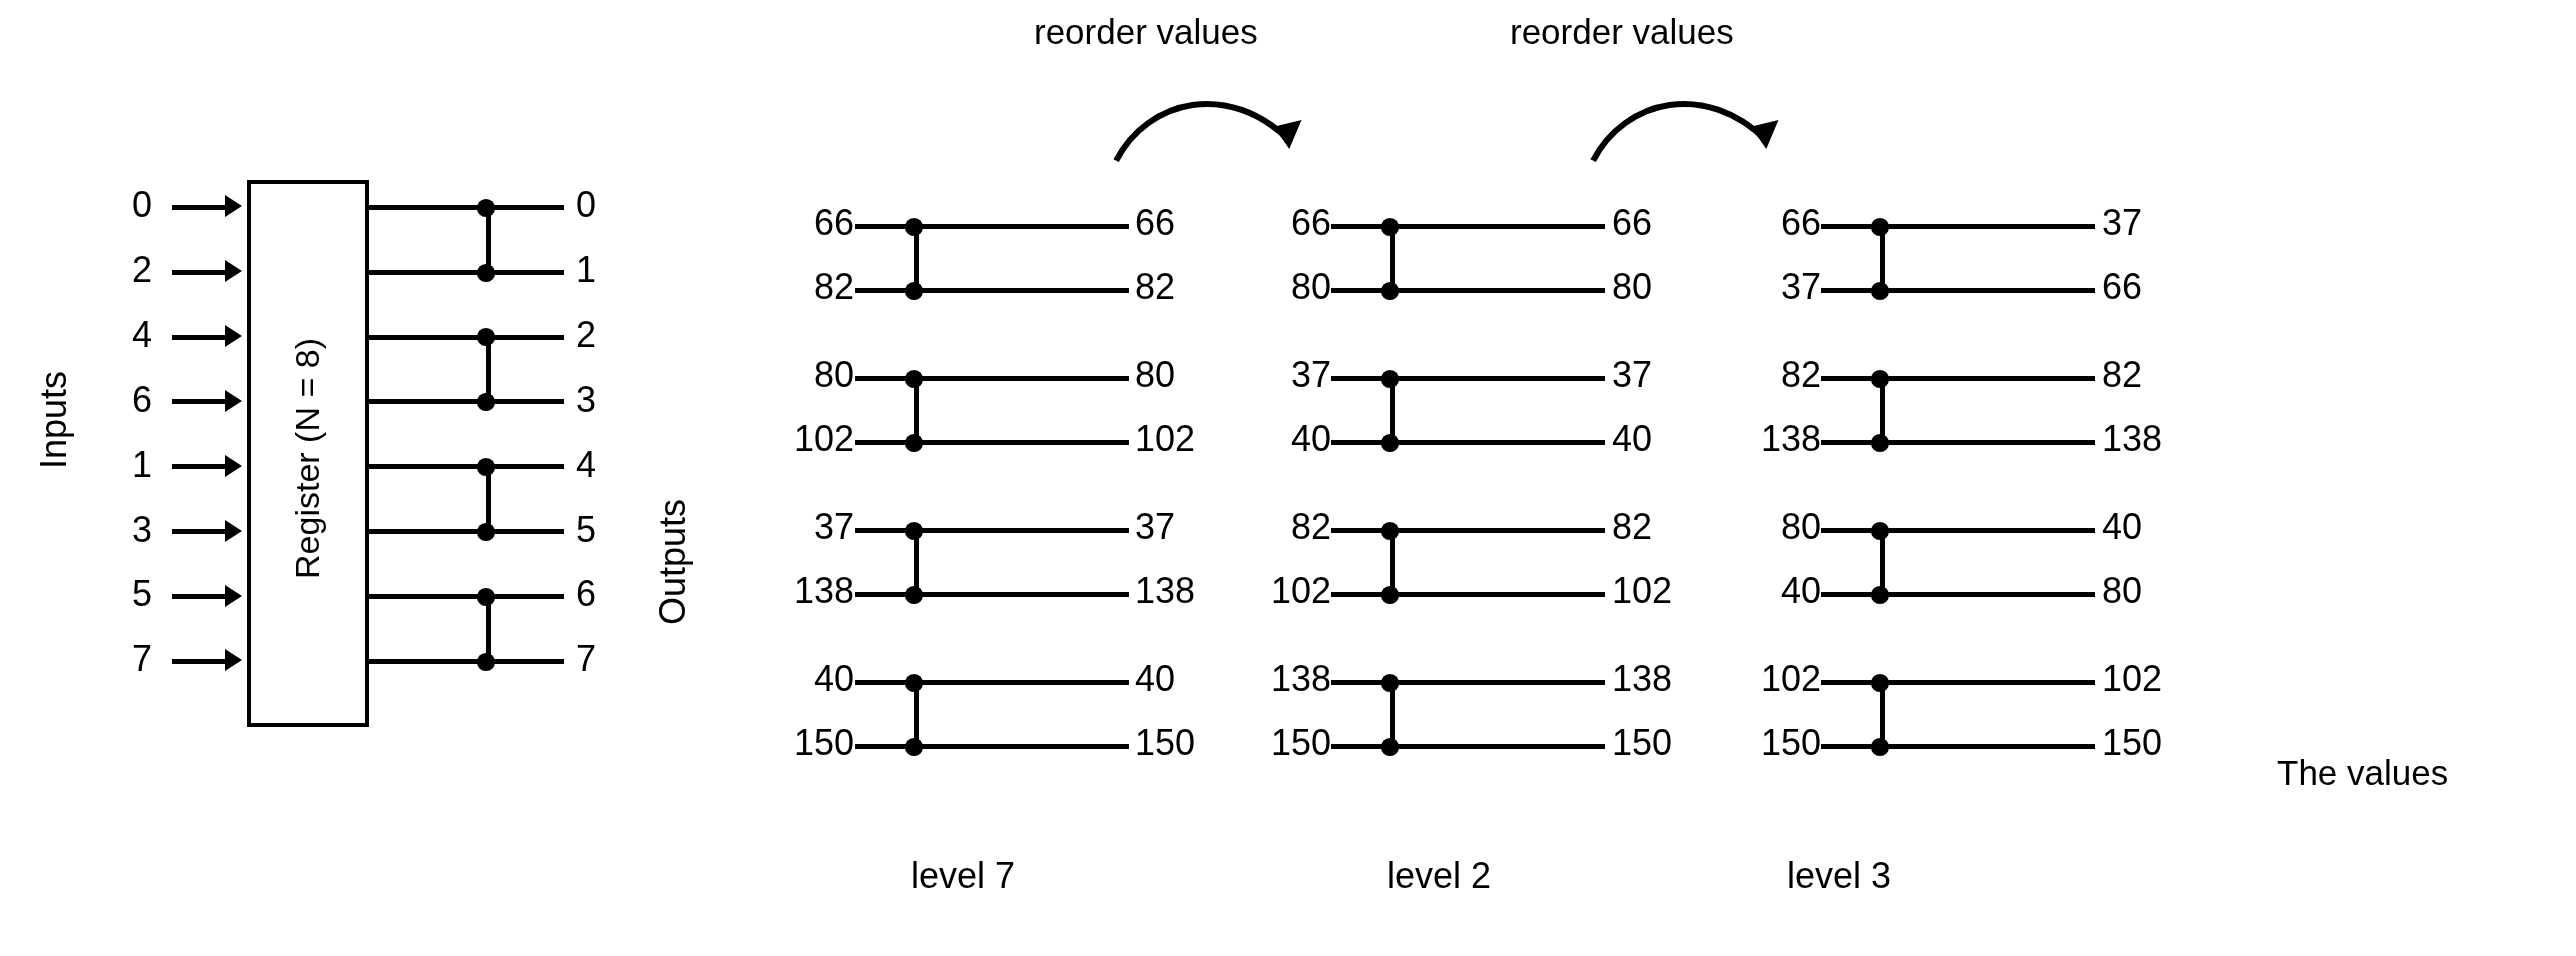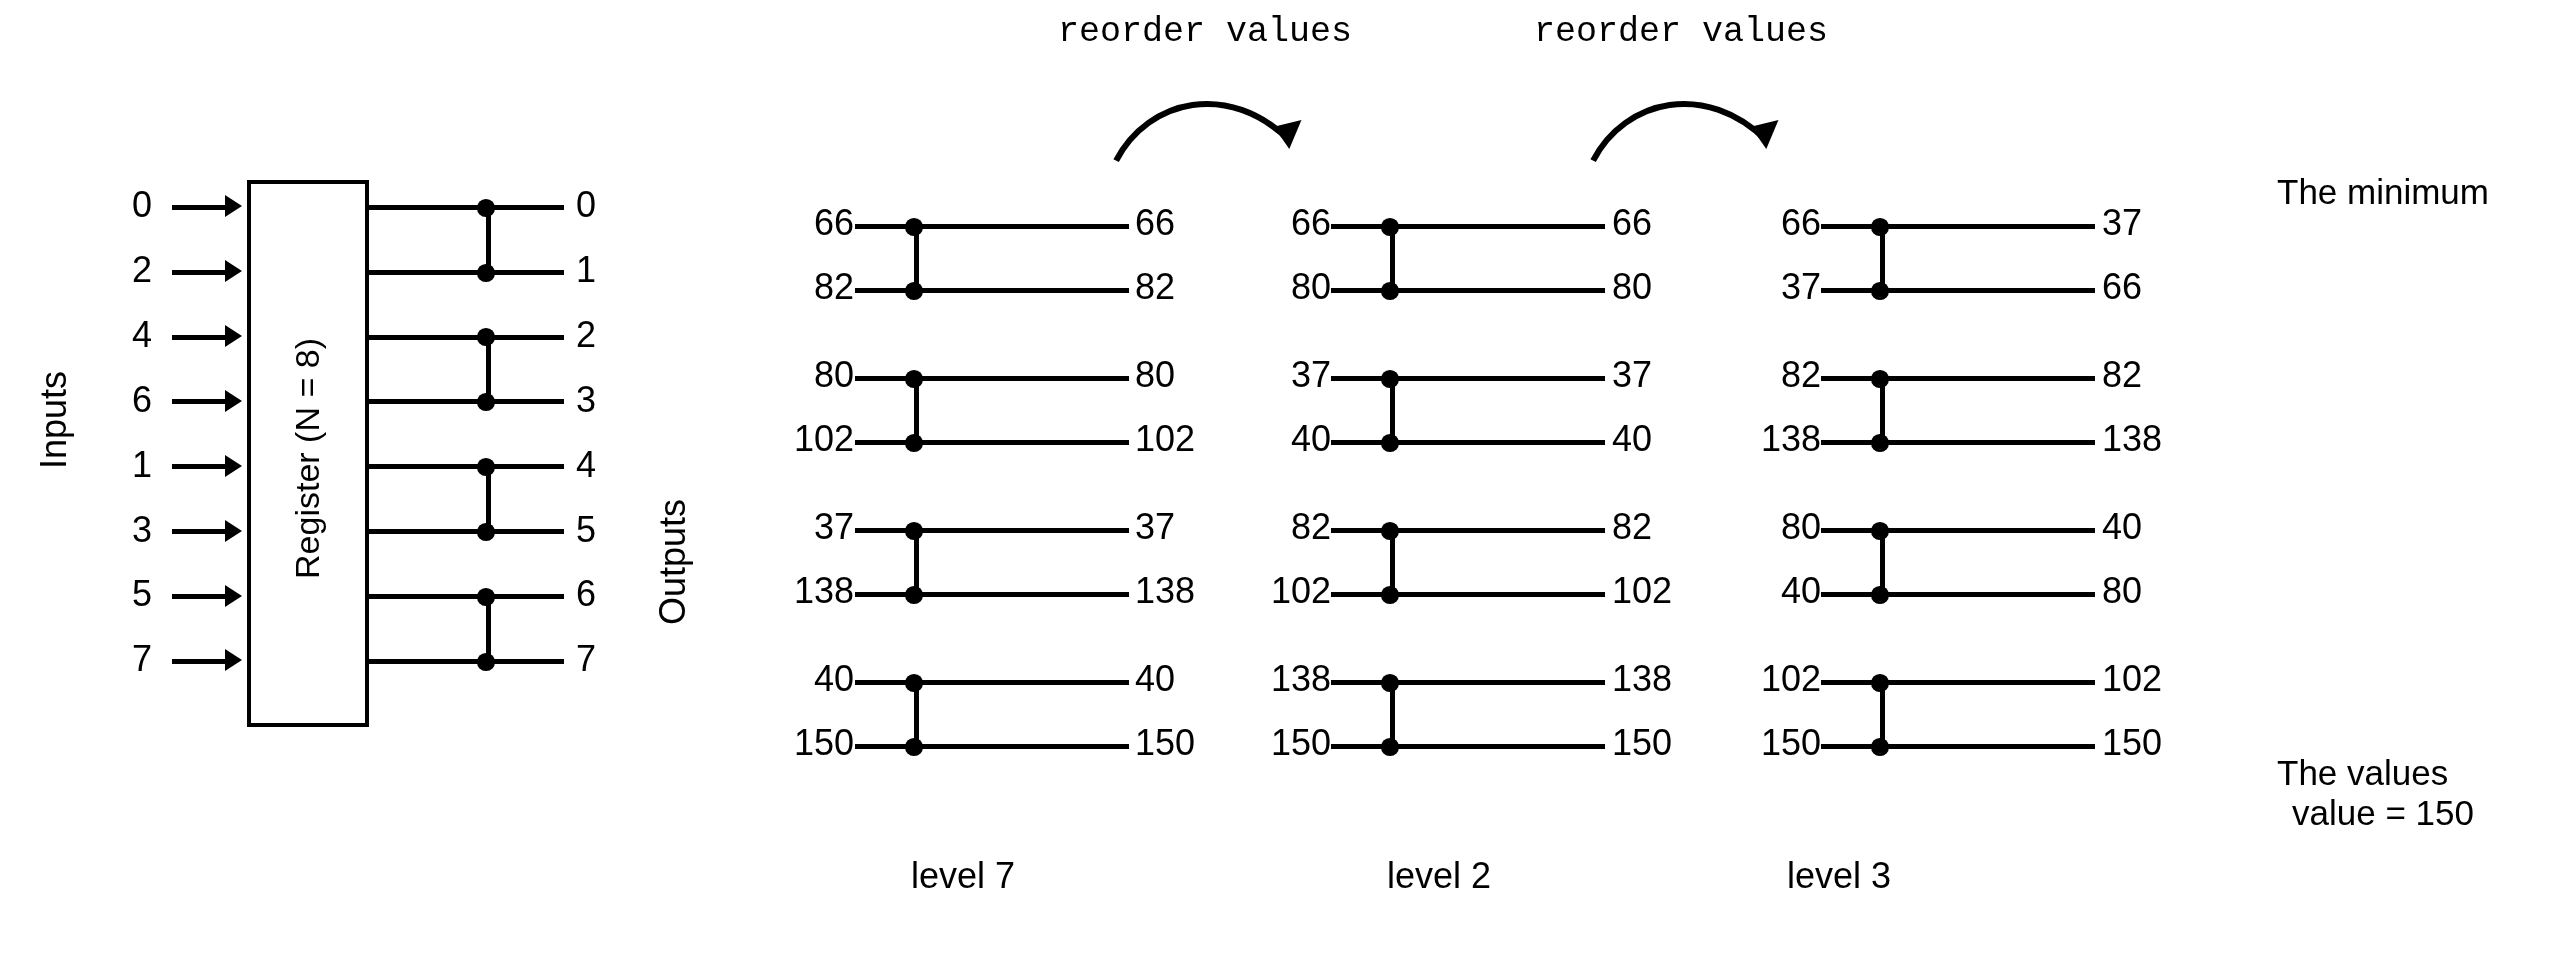--- a/index.html
+++ b/index.html
@@ -15,21 +15,21 @@
   .vwire{position:absolute;background:#000;width:4.7px;}
   .dot{position:absolute;width:17.6px;height:17.6px;border-radius:50%;background:#000;}
 
   
   .arrowhead{position:absolute;width:0;height:0;
              border-top:11.5px solid transparent;border-bottom:11.5px solid transparent;
              border-left:17.6px solid #000;}
 
   
   .rowtext{position:absolute;font-size:36px;line-height:1;white-space:nowrap;}
-  .center{text-align:right;font-family:Liberation Mono, monospace;}
+  .center{text-align:left;}
 </style>
 </head>
 <body>
 
 <div class="vert-text" style="left:-41px; top:399px; width:189px; text-align:center; font-size:36px;
             transform:rotate(-90deg);">
   <span>Inputs</span>
 </div>
 
 <div class="reg-box" style="left:247px; top:180px; width:122px; height:547px;"></div>
@@ -226,20 +226,18 @@
 
 <svg class="abs" style="left:1585px; top:78px; width:230px; height:88px;" viewBox="0 0 340 130">
   <path d="M 12 122 C 60 30, 180 5, 268 92" fill="none" stroke="#000" stroke-width="9"></path>
   <path d="M 268 105 L 245 72 L 286 62 Z" fill="#000"></path>
 </svg>
 <div class="abs lbl center" style="left:1510px; top:12px; width:318px;">
   <span>reorder values</span>
 </div>
 
 <div class="abs lbl" style="left:2277px; top:172px; width:291px; text-align:left;">
-  <div>The minimum</div>
 </div>
 
 <div class="abs lbl" style="left:2277px; top:753px; width:291px; text-align:left;">
   <div>The values</div>
-  <div style="padding-left:15px;">value = 150</div>
 </div>
 
 
 </body></html>

